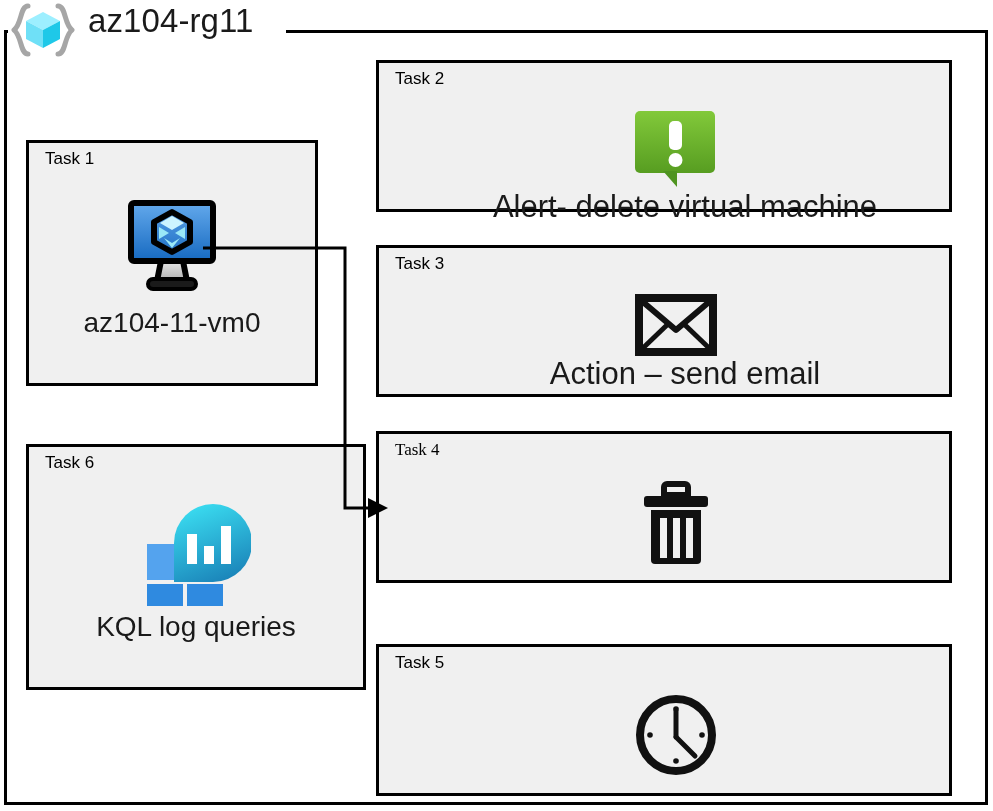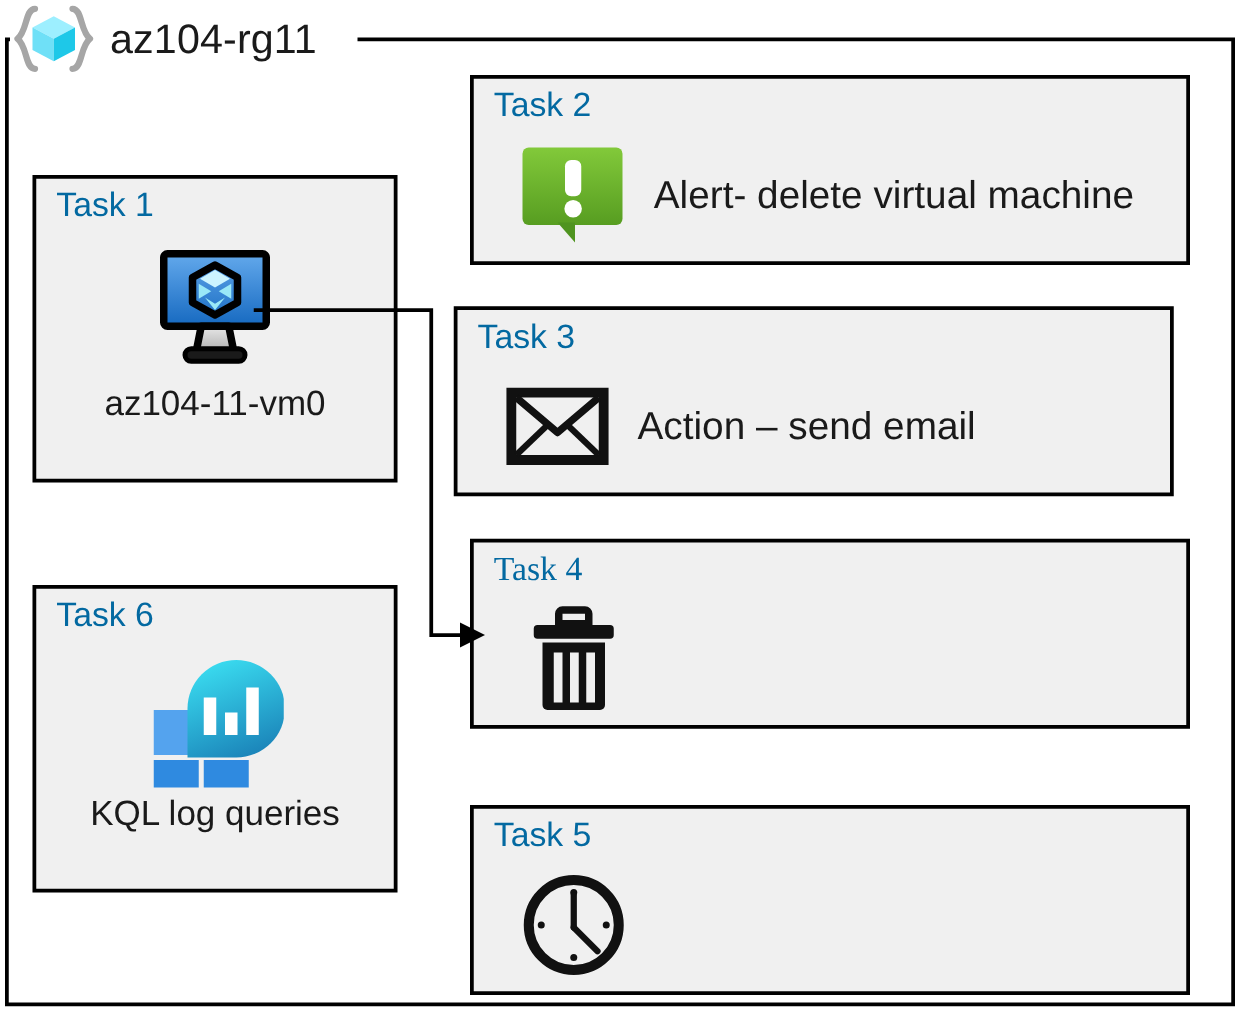--- a/index.html
+++ b/index.html
@@ -37,21 +37,21 @@
     z-index: 3;
   }
 
   
   #rg-header {
     position: absolute;
     left: 10px;
     top: 2px;
     height: 58px;
     display: flex;
-    align-items: center;
+    align-items: flex-start;
     z-index: 5;
   }
   #rg-icon {
     width: 66px;
     height: 56px;
     flex: 0 0 auto;
   }
   #rg-title {
     margin-left: 12px;
     font-size: 33px;
@@ -65,22 +65,22 @@
     position: absolute;
     box-sizing: border-box;
     border: 3px solid #000000;
     background: #f0f0f0;
     z-index: 2;
   }
   .task-label {
     position: absolute;
     left: 16px;
     top: 6px;
-    font-size: 27px;
-    color: #0369a1;
+    font-size: 17px;
+    color: #000000;
     white-space: nowrap;
   }
 
   
   .task-box.square .body {
     position: absolute;
     left: 0;
     right: 0;
     top: 44px;
     bottom: 0;
@@ -104,40 +104,41 @@
 
   
   .task-box.wide .body {
     position: absolute;
     left: 34px;
     top: 46px;
     right: 10px;
     bottom: 6px;
     display: flex;
     align-items: center;
+    flex-direction: column;
   }
   .task-box.wide .icon-slot {
     width: 92px;
     flex: 0 0 auto;
     display: flex;
     align-items: center;
     justify-content: center;
   }
   .task-box.wide .caption {
     margin-left: 18px;
     font-size: 31px;
     color: #1a1a1a;
     white-space: nowrap;
   }
 
   
   #task1 { left: 26px;  top: 140px; width: 292px; height: 246px; }
-  #task6 { left: 26px;  top: 468px; width: 292px; height: 246px; padding-left: 46px; }
+  #task6 { left: 26px;  top: 444px; width: 340px; height: 246px; padding-left: 46px; }
   #task2 { left: 376px; top: 60px;  width: 576px; height: 152px; }
-  #task3 { left: 363px; top: 245px; width: 576px; height: 152px; }
+  #task3 { left: 376px; top: 245px; width: 576px; height: 152px; }
   #task4 { left: 376px; top: 431px; width: 576px; height: 152px; font-family: Liberation Serif, serif; }
   #task5 { left: 376px; top: 644px; width: 576px; height: 152px; }
 
   
   #connector {
     position: absolute;
     left: 0;
     top: 0;
     width: 993px;
     height: 811px;

